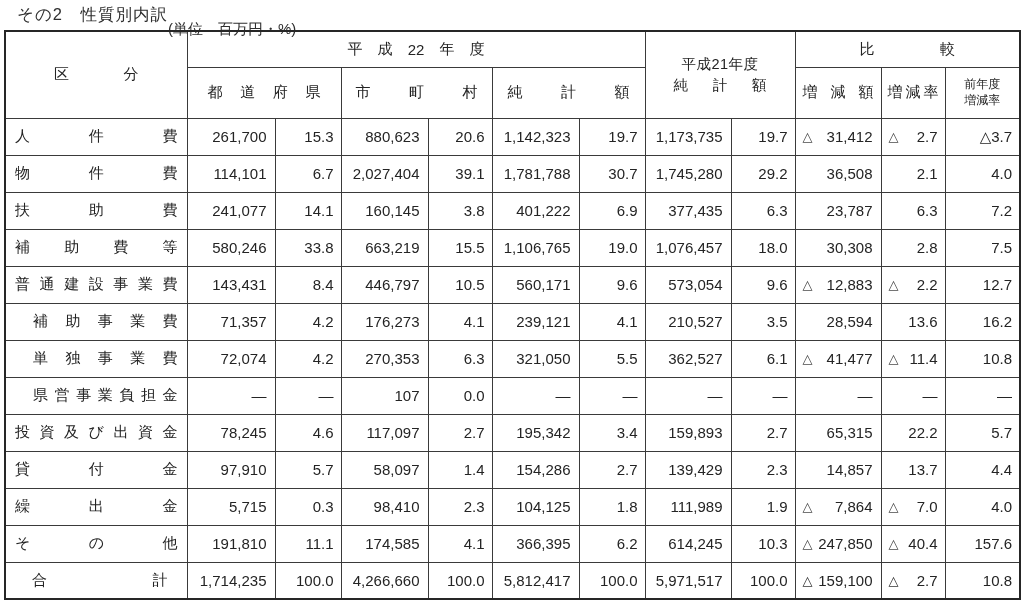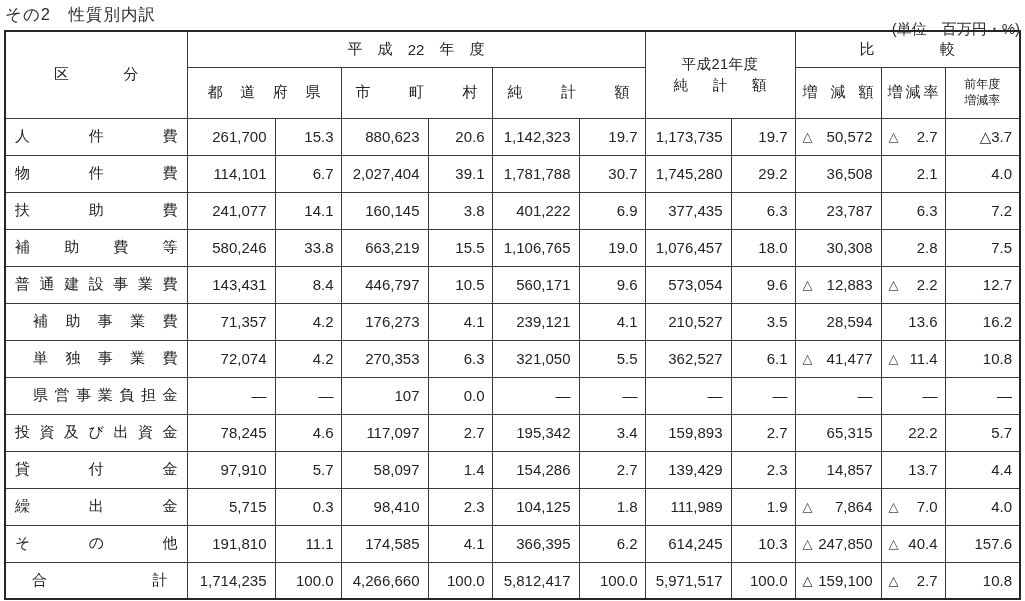--- a/index.html
+++ b/index.html
@@ -4,22 +4,22 @@
 <style>
   * { margin:0; padding:0; box-sizing:border-box; }
   html,body { background:#ffffff; }
   body {
     width:1025px; height:601px; position:relative; overflow:hidden;
     font-family:"Liberation Sans","DejaVu Sans",sans-serif;
     color:#242424;
     -webkit-font-smoothing:antialiased;
   }
   .titlebar {
-    position:absolute; left:5px; right:5px; top:3px; height:24px;
-    display:flex; justify-content:space-between; align-items:center;
+    position:absolute; left:17px; right:5px; top:3px; height:24px;
+    display:flex; align-items:center;
   }
   .title { font-size:16.5px; color:#2e2e2e; letter-spacing:1px; }
   .unit  { font-size:15px;  color:#2e2e2e;margin-top:28px; }
 
   table.main {
     position:absolute; left:4px; top:30px;
     border-collapse:collapse; table-layout:fixed;
     width:1017px;
   }
   table.main th, table.main td {
@@ -176,21 +176,21 @@
         <td class="pct">15.3</td>
         <td class="amt">880,623</td>
         <td class="pct">20.6</td>
         <td class="amt">1,142,323</td>
         <td class="pct">19.7</td>
         <td class="amt">1,173,735</td>
         <td class="pct">19.7</td>
         <td class="amt tri-col">
           <div class="triwrap">
             <span class="tri">△</span>
-            <span>50,572</span>
+            <span>31,412</span>
           </div>
         </td>
         <td class="pct tri-col">
           <div class="triwrap">
             <span class="tri">△</span>
             <span>2.7</span>
           </div>
         </td>
         <td class="pct">△3.7</td>
       </tr>

